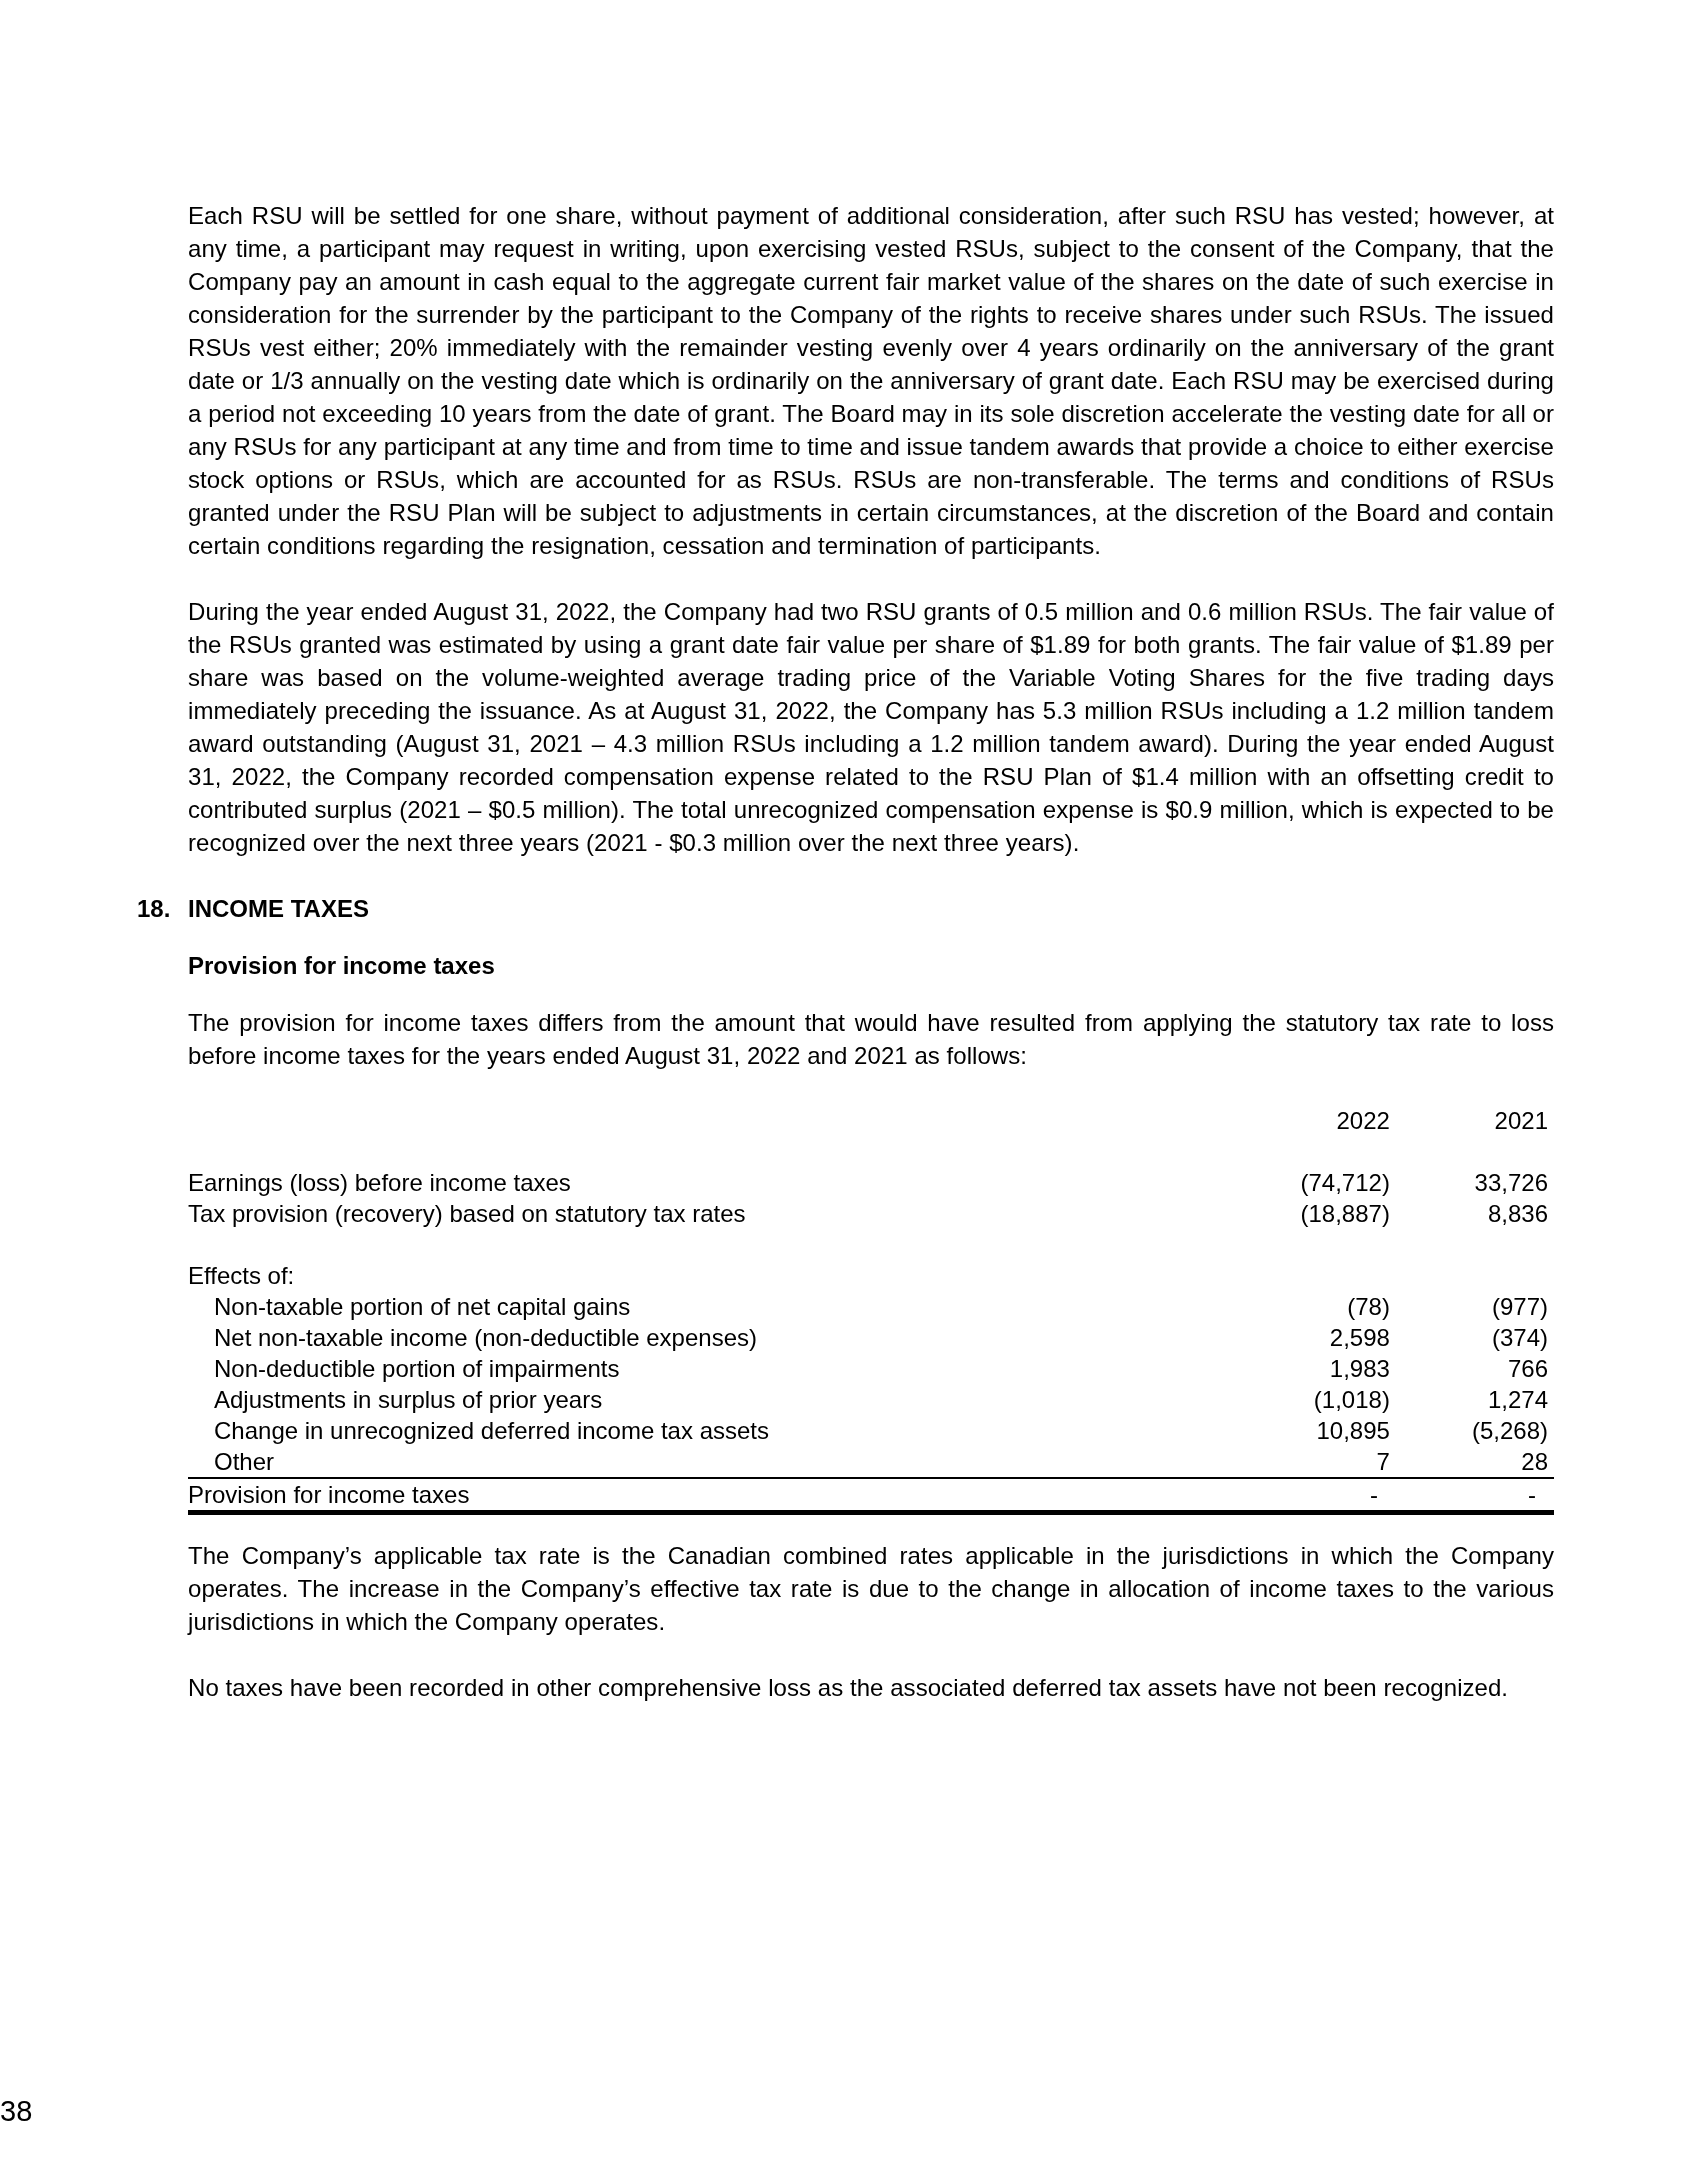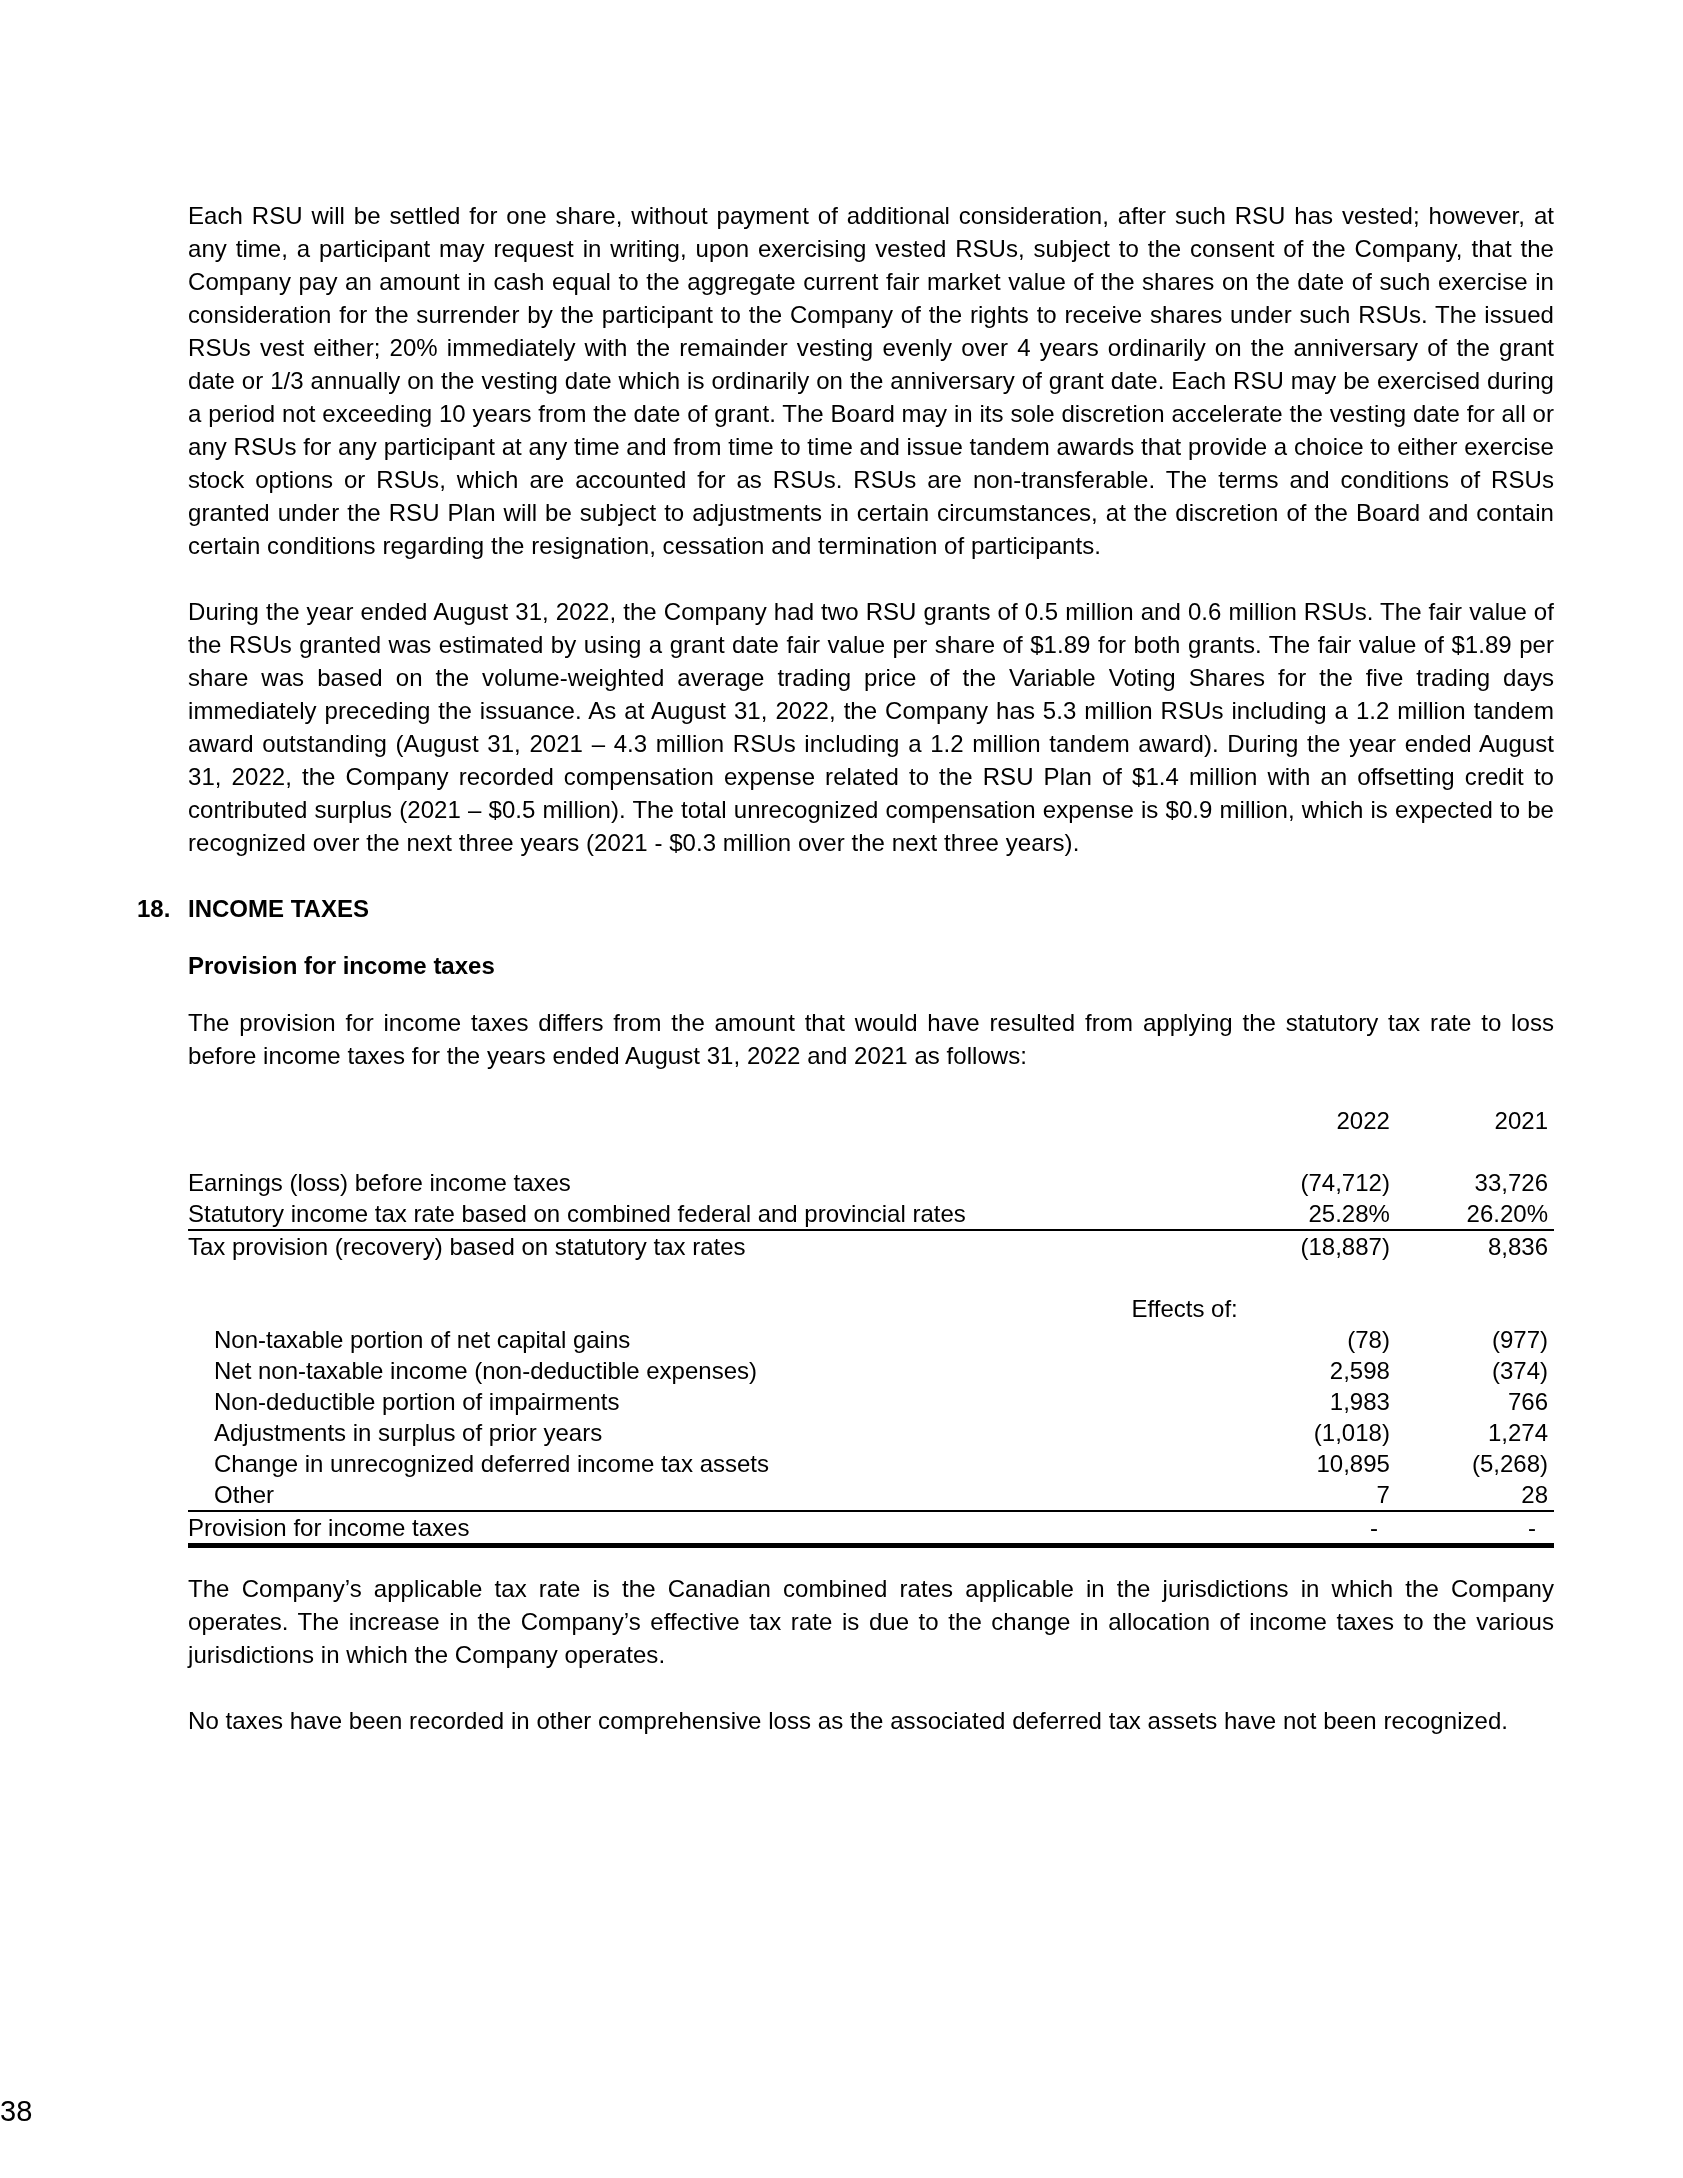--- a/index.html
+++ b/index.html
@@ -92,21 +92,21 @@
     line-height: 36px;
     height: 36px;
     padding-bottom: 2px;
   }
   tr.rule-below > td { border-bottom: 2px solid #000; }
   tr.rule-thick-bottom > td { border-bottom: 5px solid #000; }
 
   .spacer-row > td { height: 15px; line-height: 15px; }
   .spacer-row-lg > td { height: 30px; line-height: 30px; }
 
-  .bold-cell { font-weight: bold; text-align: right; }
+  .bold-cell { font-weight: bold; }
   .indent-1 { padding-left: 26px !important; }
 
   .num-pad { padding-right: 6px !important; }
   .dash-cell { padding-right: 18px !important; }
 
   .page-number {
     position: absolute;
     left: 0;
     top: 2084px;
     width: 1683px;
@@ -162,25 +162,20 @@
           <td></td>
           <td></td>
         </tr>
 
         <tr>
           <td class="col-label">Earnings (loss) before income taxes</td>
           <td class="col-num num-pad">(74,712)</td>
           <td class="col-num num-pad">33,726</td>
         </tr>
 
-        <tr class="rule-below">
-          <td class="col-label">Statutory income tax rate based on combined federal and provincial rates</td>
-          <td class="col-num num-pad">25.28%</td>
-          <td class="col-num num-pad">26.20%</td>
-        </tr>
 
         <tr>
           <td class="col-label">Tax provision (recovery) based on statutory tax rates</td>
           <td class="col-num num-pad">(18,887)</td>
           <td class="col-num num-pad">8,836</td>
         </tr>
 
         <tr class="spacer-row-lg">
           <td></td>
           <td></td>

